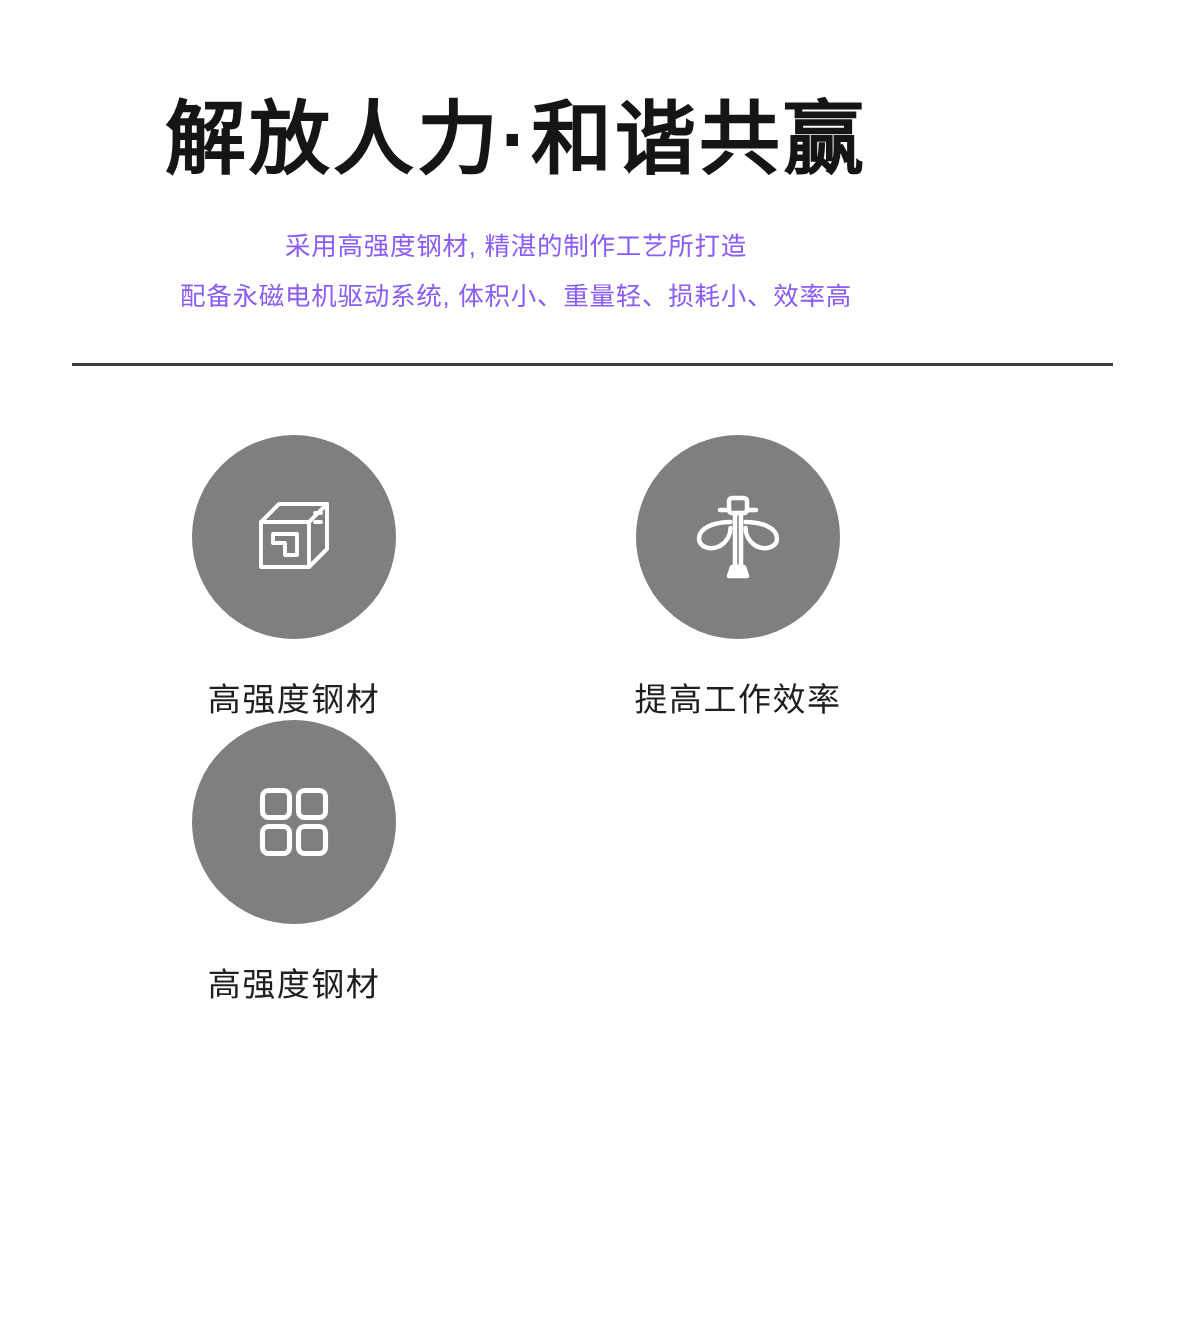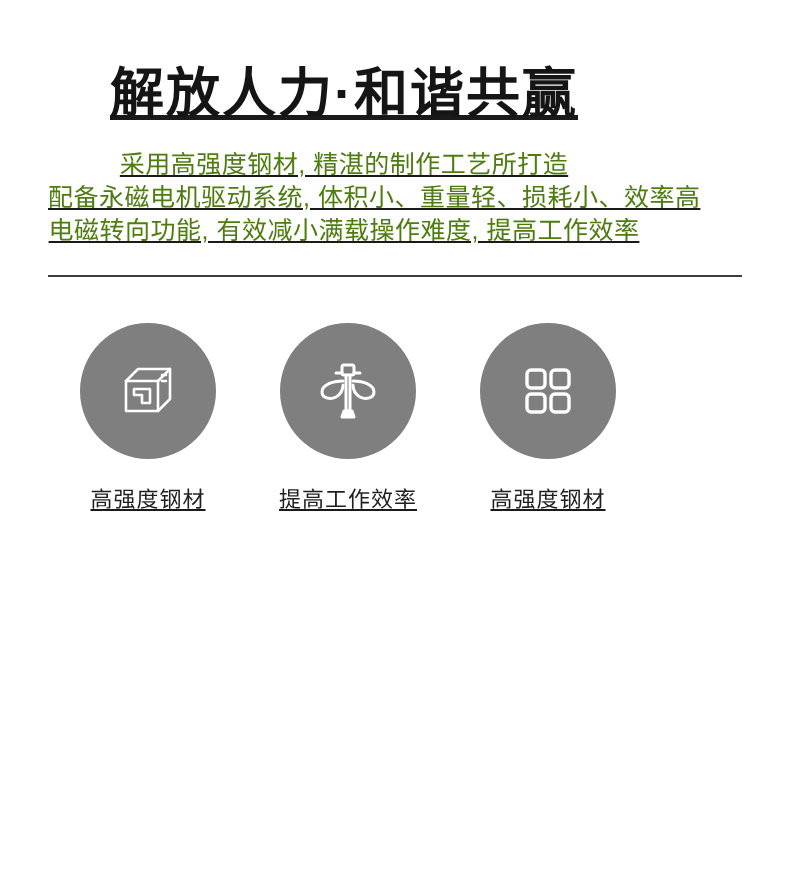--- a/index.html
+++ b/index.html
@@ -13,56 +13,55 @@
     font-family: "Liberation Sans", "DejaVu Sans", sans-serif;
     color: #1a1a1a;
     overflow: hidden;
   }
   .page {
     width: 688px;
     height: 884px;
     position: relative;
     box-sizing: border-box;
     padding: 0 48px;
-    text-decoration: underline;
   }
   .headline {
     text-align: center;
     font-size: 54px;
     line-height: 1.18;
     font-weight: bold;
     letter-spacing: 2px;
     color: #151515;
     padding-top: 62px;
     margin: 0;
     white-space: nowrap;
   }
   .sublines {
     margin-top: 22px;
     text-align: center;
   }
   .subline {
-    font-size: 25px;
+    font-size: 17px;
     line-height: 33px;
-    color: #4d7c0f;
+    color: #8b5cf6;
     letter-spacing: 0.5px;
     white-space: nowrap;
   }
   .divider {
     margin: 28px 0 0 0;
     height: 2px;
     background: #3d3d3d;
     width: 694px;
     margin-left: auto;
     margin-right: auto;
   }
   .feature-grid {
     margin-top: 46px;
     display: grid;
-    grid-template-columns: repeat(5, 1fr);
+    grid-template-columns: repeat(2, 1fr);
     justify-items: center;
   }
   .feature {
     width: 200px;
     display: flex;
     flex-direction: column;
     align-items: center;
   }
   .circle {
     width: 136px;
@@ -88,21 +87,20 @@
 </head>
 <body>
 
 <div class="page">
 
   <h1 class="headline">解放人力·和谐共赢</h1>
 
   <div class="sublines">
     <div class="subline">采用高强度钢材, 精湛的制作工艺所打造</div>
     <div class="subline">配备永磁电机驱动系统, 体积小、重量轻、损耗小、效率高</div>
-    <div class="subline">电磁转向功能, 有效减小满载操作难度, 提高工作效率</div>
   </div>
 
   <div class="divider"></div>
 
   <div class="feature-grid">
 
     <div class="feature">
       <div class="circle">
         <span>
           <svg width="72" height="72" viewBox="0 0 72 72" fill="none" stroke="#ffffff" stroke-width="2.6" stroke-linejoin="round" stroke-linecap="round">

